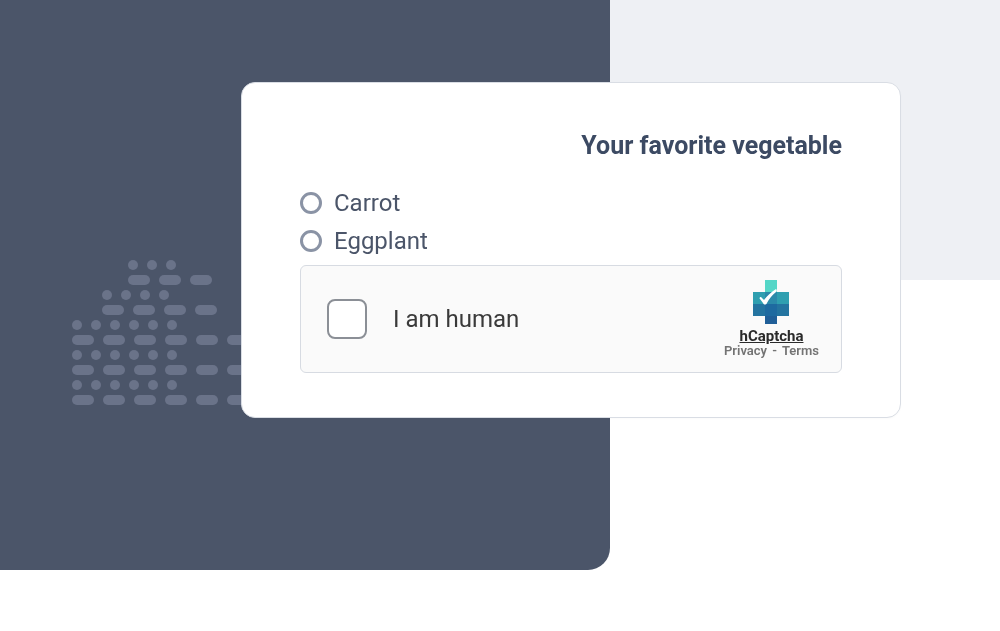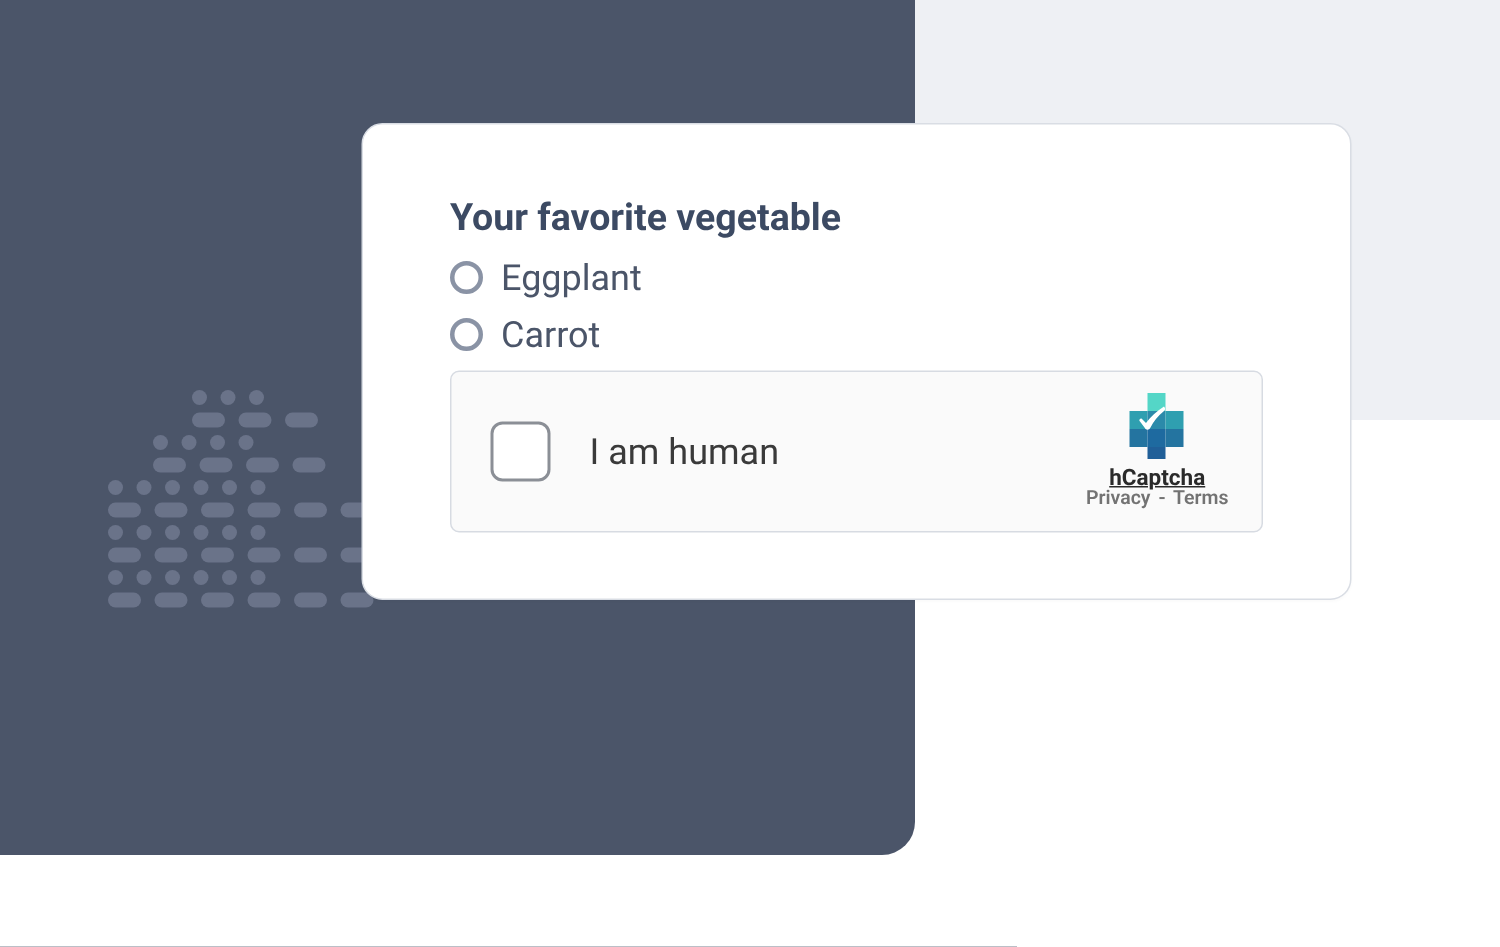--- a/index.html
+++ b/index.html
@@ -62,21 +62,22 @@
     border: 1px solid #d9dde4;
     border-radius: 14px;
     padding: 48px 58px 44px 58px;
     box-shadow: 0 1px 2px rgba(0,0,0,0.02);
   }
 
   .question {
     font-size: 25px;
     font-weight: 700;
     color: #3c4a63;
-    margin-bottom: 11px;
+    margin-bottom: 29px;
+    text-align: right;
   }
 
   .option {
     display: flex;
     align-items: center;
     gap: 12px;
     margin-bottom: 10px;
     cursor: pointer;
   }
   .radio {
@@ -223,26 +224,26 @@
           <span class="pill"></span>
         </div>
     </div>
   </div>
 
   <div class="card">
     <div class="question">Your favorite vegetable</div>
 
     <div class="option">
       <span class="radio"></span>
-      <span class="option-label">Eggplant</span>
+      <span class="option-label">Carrot</span>
     </div>
 
     <div class="option">
       <span class="radio"></span>
-      <span class="option-label">Carrot</span>
+      <span class="option-label">Eggplant</span>
     </div>
 
     <div class="captcha">
       <span class="captcha-check"></span>
       <span class="captcha-label">I am human</span>
       <div class="captcha-brand">
         <svg class="captcha-logo" viewBox="0 0 44 44">
           <rect x="16" y="0" width="12" height="12" fill="#54d6c7"></rect>
           <rect x="4" y="12" width="12" height="12" fill="#2f9fb0"></rect>
           <rect x="16" y="12" width="12" height="12" fill="#2b8aaa"></rect>

